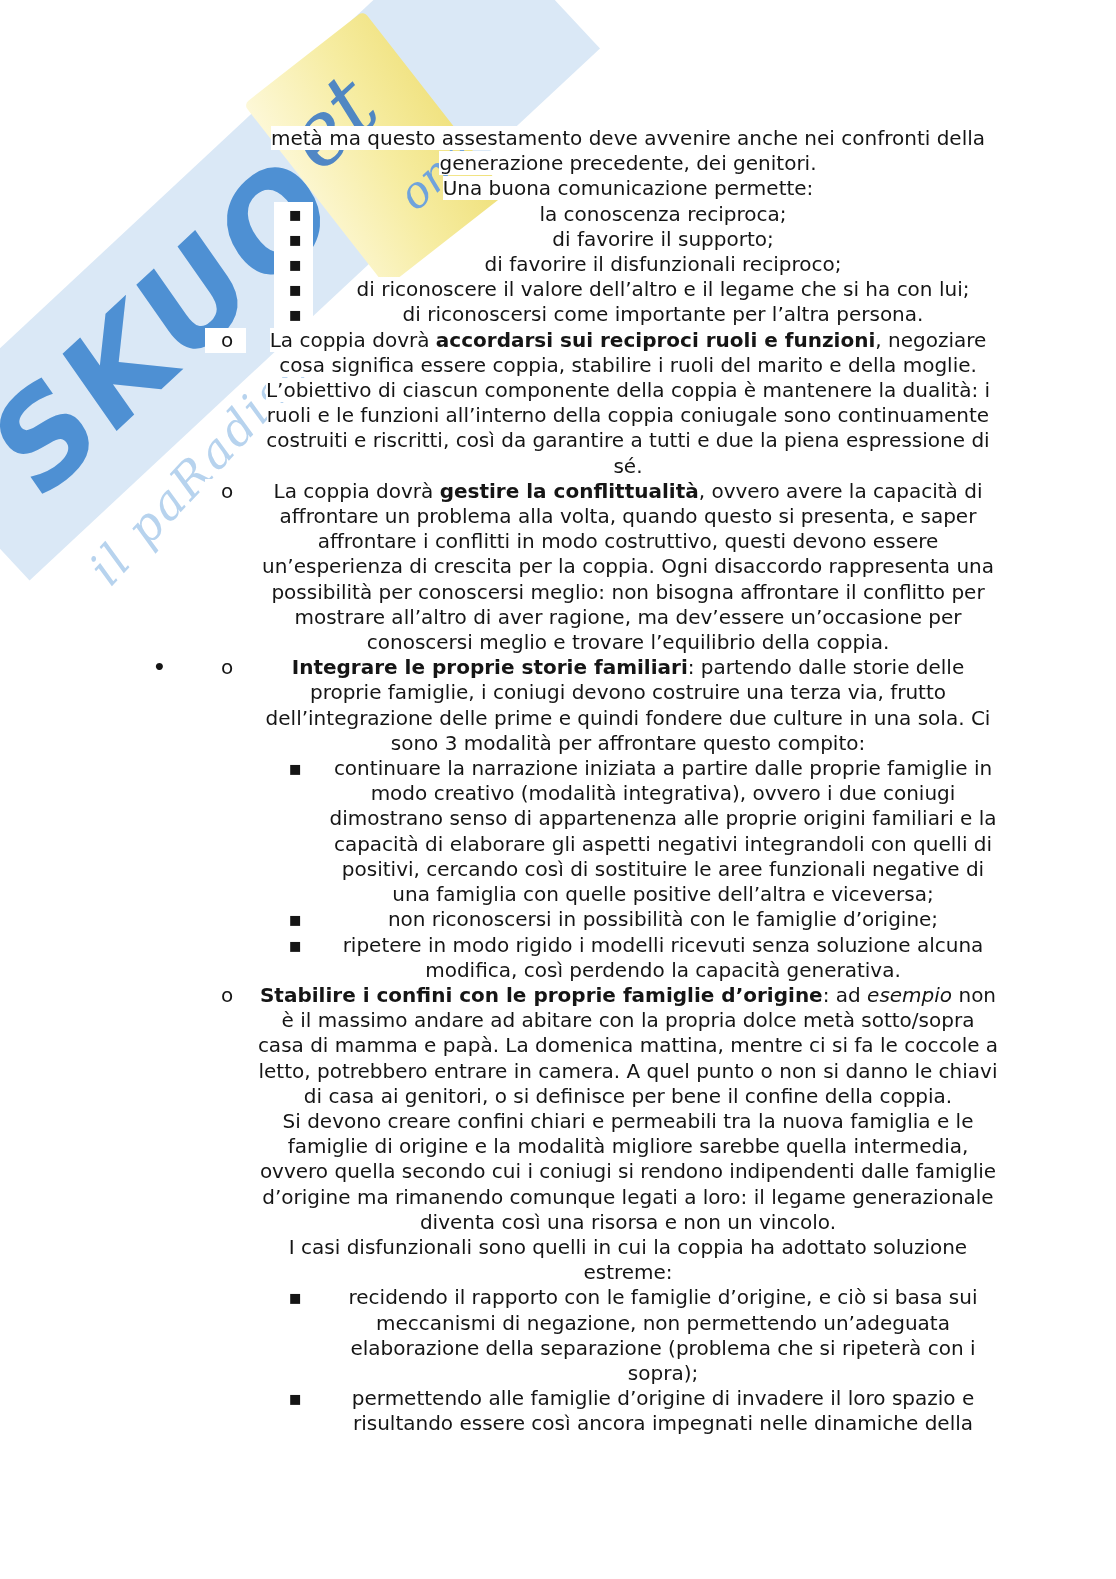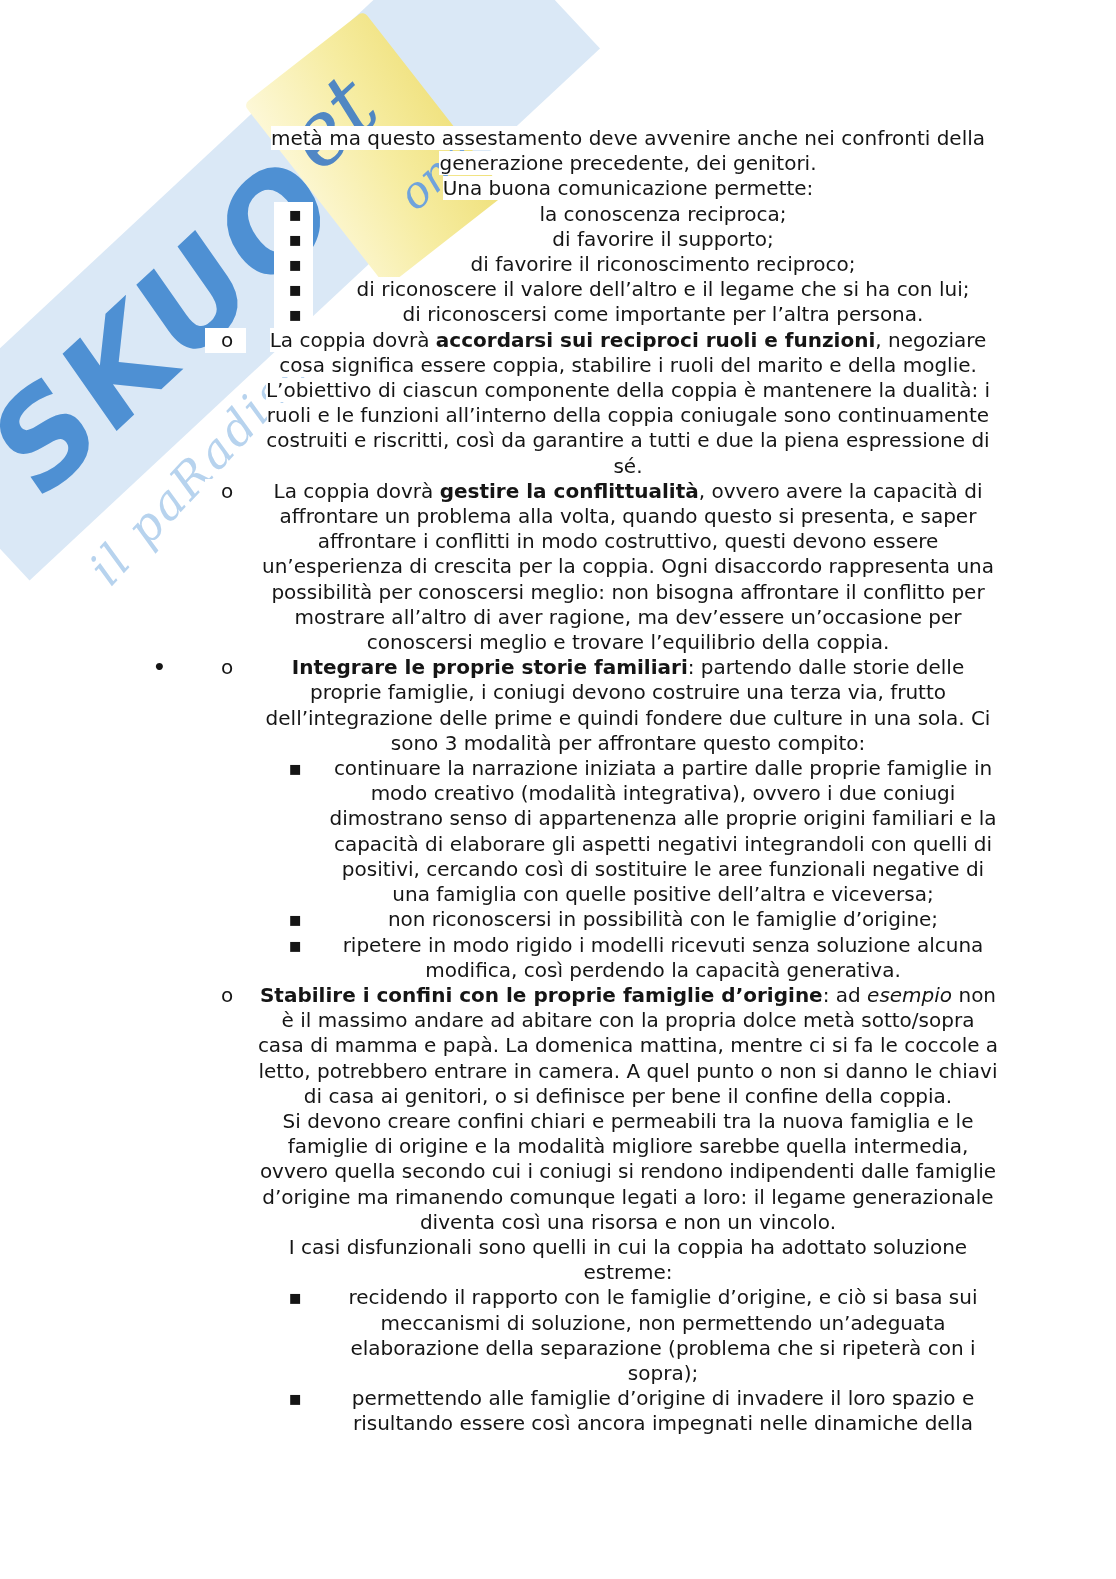--- a/index.html
+++ b/index.html
@@ -85,21 +85,21 @@
       <div class="block sq">
         <span class="marker">▪</span>
         <div class="content"><span class="tbg">la conoscenza reciproca;</span></div>
       </div>
       <div class="block sq">
         <span class="marker">▪</span>
         <div class="content"><span class="tbg">di favorire il supporto;</span></div>
       </div>
       <div class="block sq">
         <span class="marker">▪</span>
-        <div class="content"><span class="tbg">di favorire il riconoscimento reciproco;</span></div>
+        <div class="content"><span class="tbg">di favorire il disfunzionali reciproco;</span></div>
       </div>
       <div class="block sq">
         <span class="marker">▪</span>
         <div class="content"><span class="tbg">di riconoscere il valore dell’altro e il legame che si ha con lui;</span></div>
       </div>
       <div class="block sq">
         <span class="marker">▪</span>
         <div class="content"><span class="tbg">di riconoscersi come importante per l’altra persona.</span></div>
       </div>
       <div class="block o">
@@ -128,20 +128,20 @@
       <div class="block sq">
         <span class="marker">▪</span>
         <div class="content"><span class="tbg">ripetere in modo rigido i modelli ricevuti senza soluzione alcuna</span><br><span class="tbg">modifica, così perdendo la capacità generativa.</span></div>
       </div>
       <div class="block o">
         <span class="marker">o</span>
         <div class="content"><span class="tbg b">Stabilire i confini con le proprie famiglie d’origine</span><span class="tbg">: ad </span><span class="tbg i">esempio</span><span class="tbg"> non</span><br><span class="tbg">è il massimo andare ad abitare con la propria dolce metà sotto/sopra</span><br><span class="tbg">casa di mamma e papà. La domenica mattina, mentre ci si fa le coccole a</span><br><span class="tbg">letto, potrebbero entrare in camera. A quel punto o non si danno le chiavi</span><br><span class="tbg">di casa ai genitori, o si definisce per bene il confine della coppia.</span><br><span class="tbg">Si devono creare confini chiari e permeabili tra la nuova famiglia e le</span><br><span class="tbg">famiglie di origine e la modalità migliore sarebbe quella intermedia,</span><br><span class="tbg">ovvero quella secondo cui i coniugi si rendono indipendenti dalle famiglie</span><br><span class="tbg">d’origine ma rimanendo comunque legati a loro: il legame generazionale</span><br><span class="tbg">diventa così una risorsa e non un vincolo.</span><br><span class="tbg">I casi disfunzionali sono quelli in cui la coppia ha adottato soluzione</span><br><span class="tbg">estreme:</span></div>
       </div>
       <div class="block sq">
         <span class="marker">▪</span>
-        <div class="content"><span class="tbg">recidendo il rapporto con le famiglie d’origine, e ciò si basa sui</span><br><span class="tbg">meccanismi di soluzione, non permettendo un’adeguata</span><br><span class="tbg">elaborazione della separazione (problema che si ripeterà con i</span><br><span class="tbg">sopra);</span></div>
+        <div class="content"><span class="tbg">recidendo il rapporto con le famiglie d’origine, e ciò si basa sui</span><br><span class="tbg">meccanismi di negazione, non permettendo un’adeguata</span><br><span class="tbg">elaborazione della separazione (problema che si ripeterà con i</span><br><span class="tbg">sopra);</span></div>
       </div>
       <div class="block sq">
         <span class="marker">▪</span>
         <div class="content"><span class="tbg">permettendo alle famiglie d’origine di invadere il loro spazio e</span><br><span class="tbg">risultando essere così ancora impegnati nelle dinamiche della</span></div>
       </div>
     </div>
 </div>
 
 </body></html>

